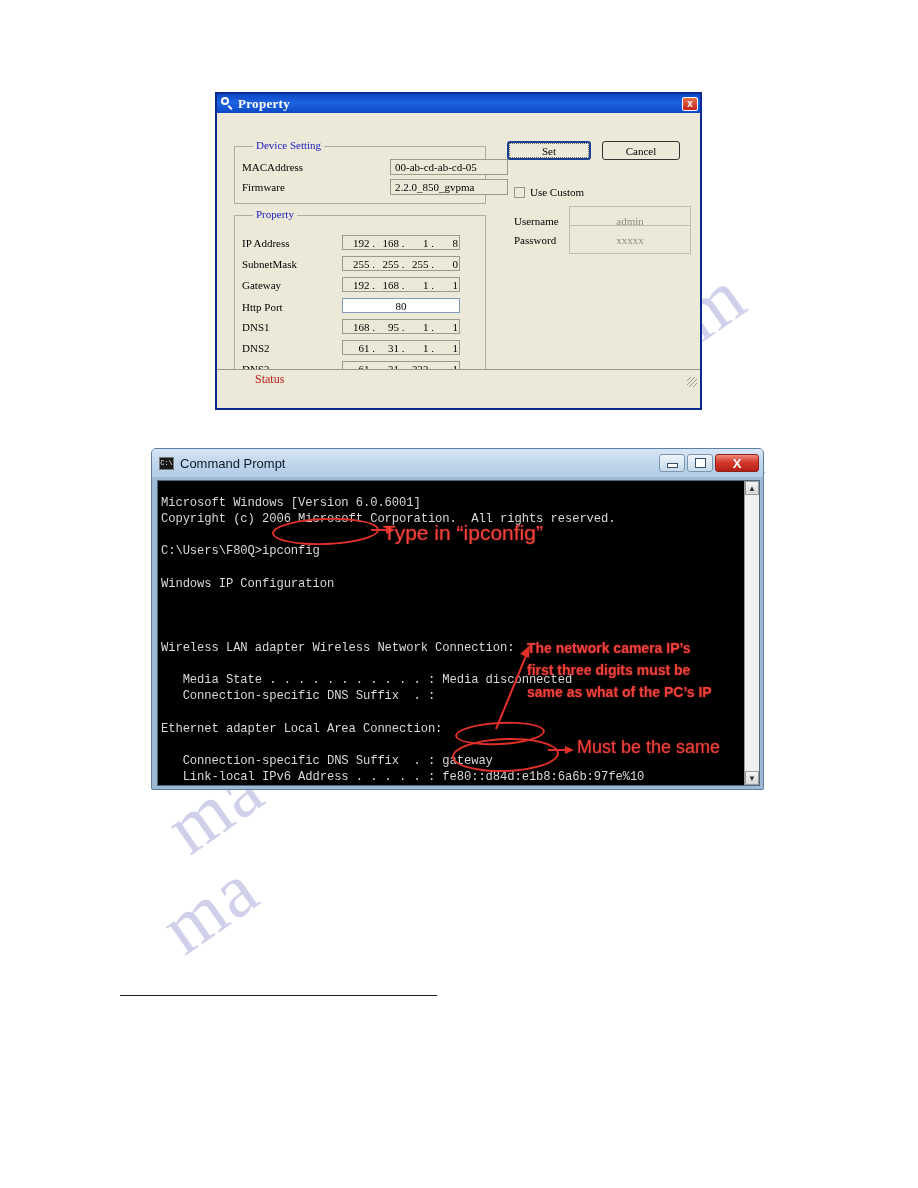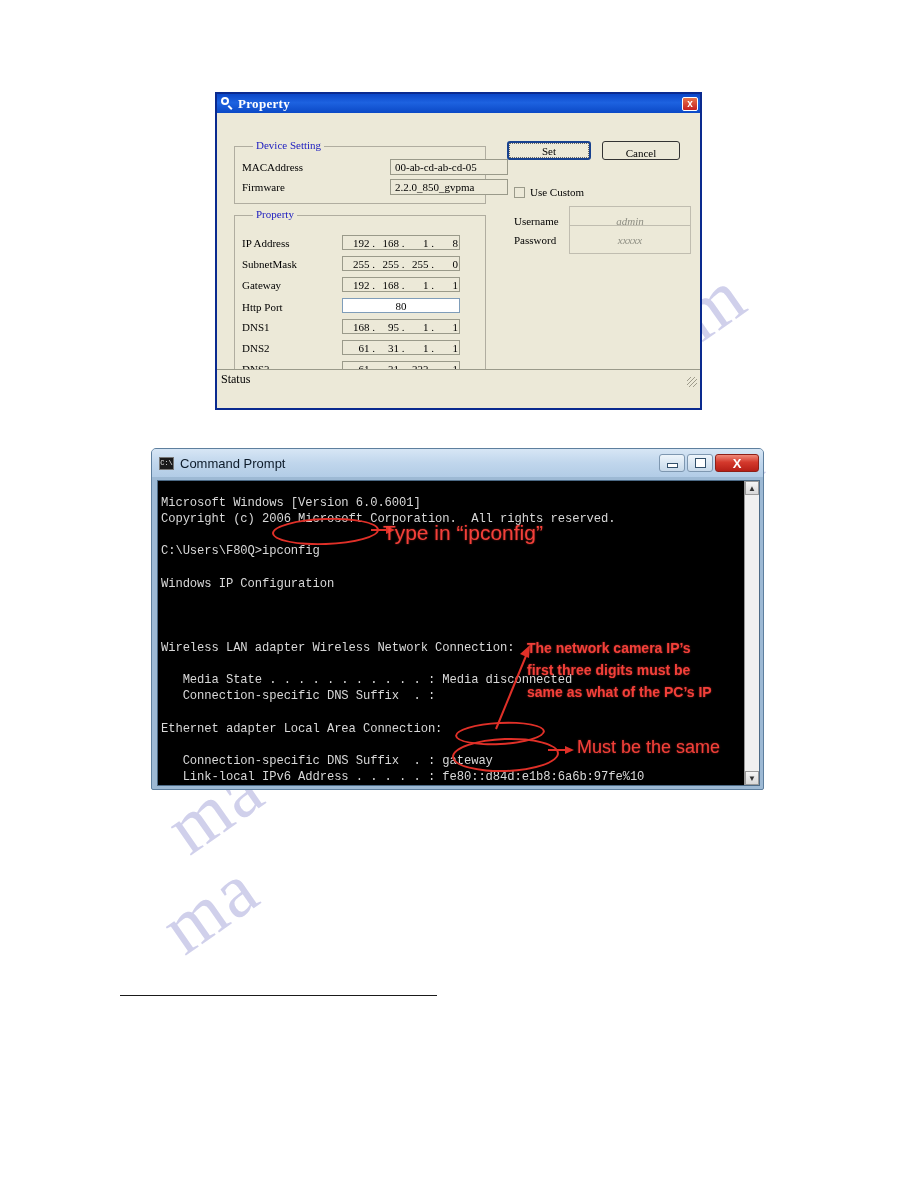--- a/index.html
+++ b/index.html
@@ -172,21 +172,21 @@
   
   .dlg-btn {
     position: absolute;
     height: 19px;
     background: #ece9d8;
     border: 1px solid #333333;
     border-radius: 3px;
     font-family: "Liberation Serif", serif;
     font-size: 11px;
     display: flex;
-    align-items: flex-end;
+    align-items: center;
     justify-content: center;
     box-sizing: border-box;
   }
   #btn-set { left: 290px; top: 28px; width: 84px; border: 2px solid #17418f; }
   #btn-set .inner {
     width: 100%; height: 100%;
     border: 1px dotted #666;
     display: flex; align-items: center; justify-content: center;
     box-sizing: border-box;
   }
@@ -199,39 +199,40 @@
   }
   .checkbox {
     width: 11px; height: 11px;
     border: 1px solid #9a9a8a;
     background: #ece9d8;
     box-sizing: border-box;
   }
   #row-username { left: 297px; top: 93px; }
   #row-password { left: 297px; top: 112px; }
   #row-username .field-label, #row-password .field-label { width: 55px; }
-  #row-username .field-box, #row-password .field-box { width: 122px; height: 29px; font-style: italic; }
+  #row-username .field-box, #row-password .field-box { width: 122px; height: 29px; }
 
   
   #property-statusbar {
     position: absolute;
     left: 0; bottom: 0;
     width: 100%;
     height: 20px;
     border-top: 1px solid #9a9a8a;
     background: #ece9d8;
     display: flex;
     align-items: center;
     box-sizing: border-box;
   }
   #status-text {
     font-family: "Liberation Serif", serif;
     font-size: 12px;
     padding-left: 4px;
-    color: #000000;
+    color: #b91c1c;
+    margin-left: 34px;
   }
   #resize-grip {
     position: absolute; right: 3px; bottom: 2px;
     width: 10px; height: 10px;
     background-image:
       linear-gradient(135deg, transparent 45%, #8a8878 45%, #8a8878 55%, transparent 55%);
     background-size: 4px 4px;
     opacity: .8;
   }
 

